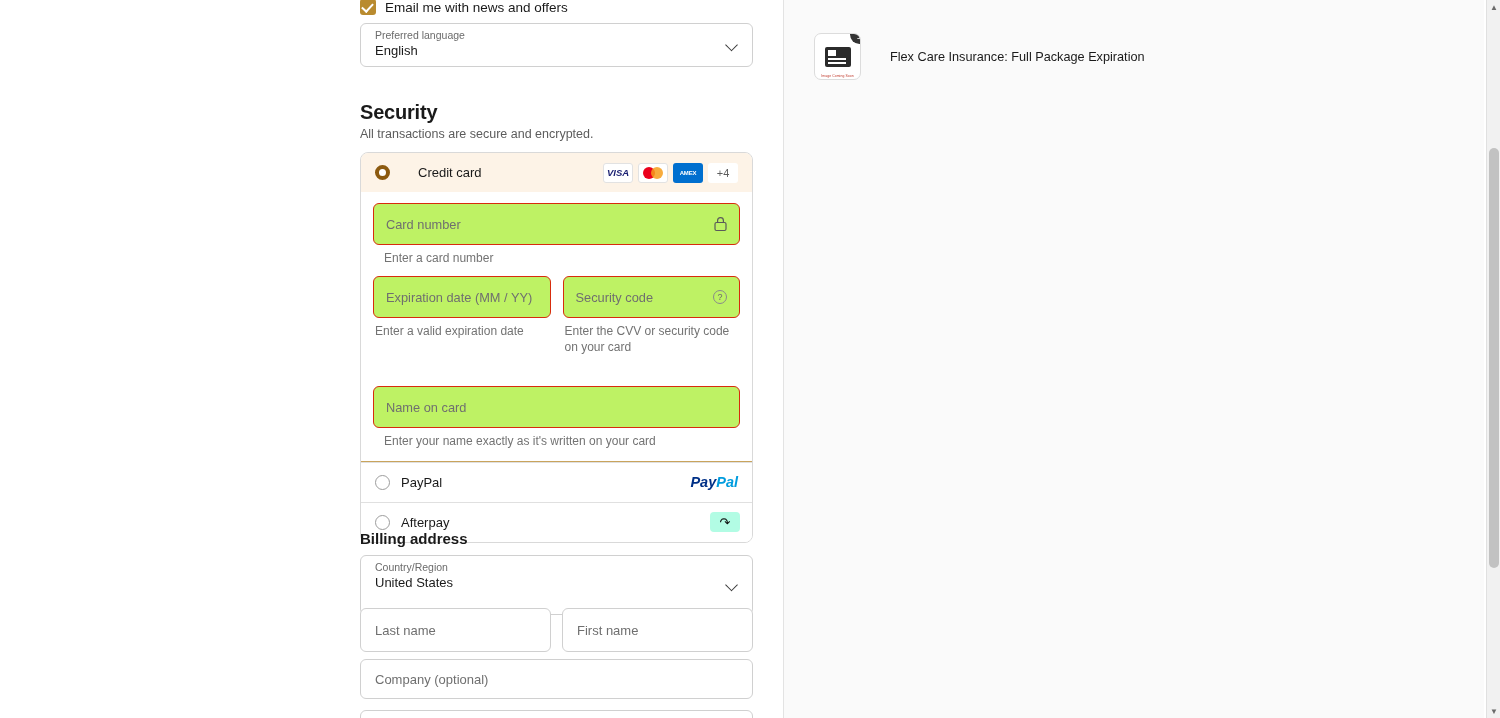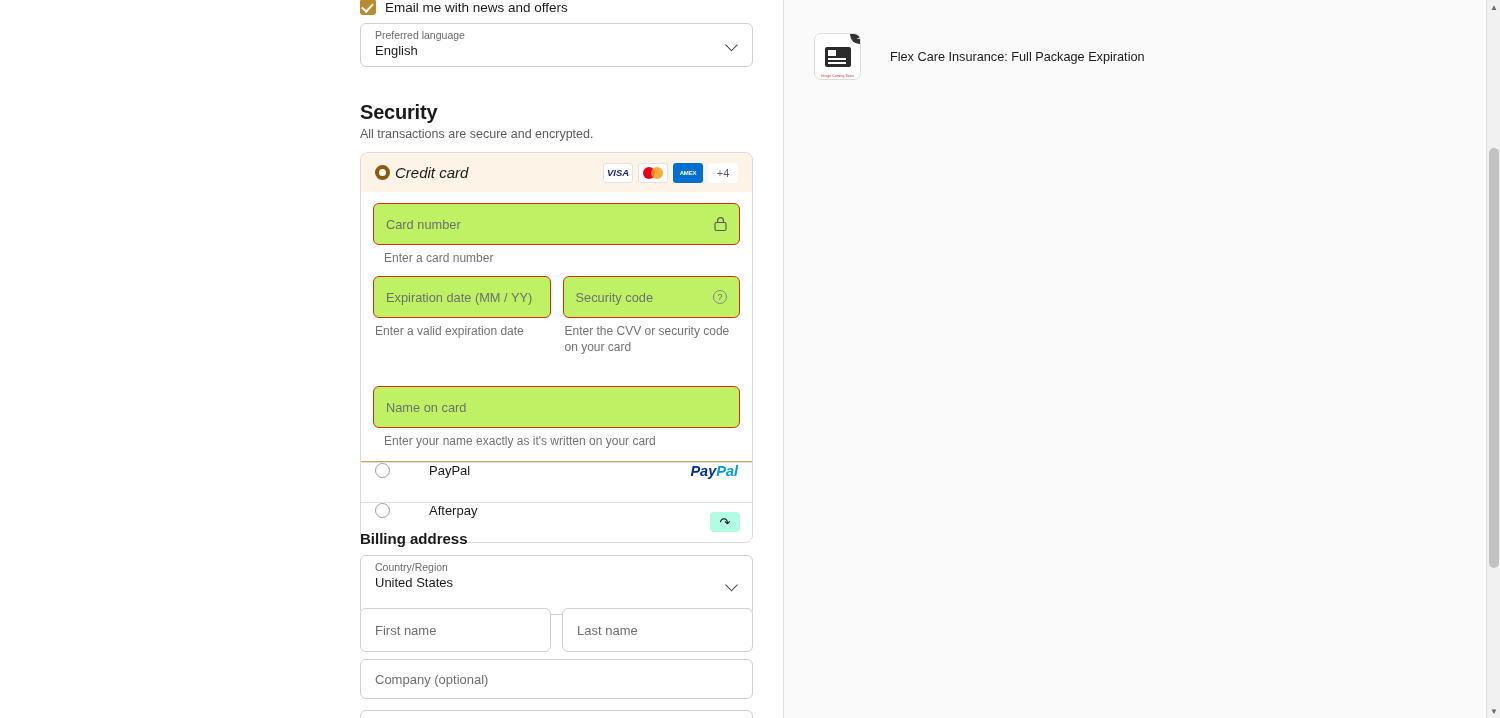--- a/index.html
+++ b/index.html
@@ -97,21 +97,21 @@
     height: 40px;
     display: flex; align-items: center; padding: 0 14px;
     position: relative;
   }
   .radio {
     width: 15px; height: 15px; border-radius: 50%;
     border: 1px solid #9d9d9d; flex: none; position: relative;
     background: #fff;
   }
   .radio.on { border: 4px solid #8c5a10; background: #fff; }
-  .pay-head .ptext { font-size: 15px; margin-left: 5px; font-style: italic; }
+  .pay-head .ptext { font-size: 13px; margin-left: 28px; }
   .cardicons { position: absolute; right: 14px; display: flex; align-items: flex-start; gap: 5px; }
   .ci {
     width: 30px; height: 20px; border-radius: 3px;
     display: flex; align-items: center; justify-content: center;
     font-size: 8px; font-weight: bold; color: #fff;
   }
   .ci.visa { background: #fff; border: 1px solid #e2e2e2; color: #1a1f71; font-style: italic; font-size: 9.5px; }
   .ci.mc { background: #fff; border: 1px solid #e2e2e2; position: relative; }
   .ci.mc:before, .ci.mc:after {
     content: ""; position: absolute; width: 12px; height: 12px; border-radius: 50%;
@@ -135,22 +135,22 @@
   .qicon {
     position: absolute; right: 12px; top: 50%; transform: translateY(-50%);
     width: 14px; height: 14px; border: 1.2px solid #8a8a8a; border-radius: 50%;
     font-size: 9px; color: #6a6a6a; text-align: center; line-height: 12px;
   }
   .errrow { display: flex; gap: 12px; }
   .errrow > div { flex: 1; }
 
   .alt-pay {
     border-top: 1px solid #e0e0e0;
-    height: 40px; display: flex; 
-    padding: 0 14px; position: relative; background: #fff; gap: 28px;
+    height: 40px; display: flex; align-items: center;
+    padding: 0 14px; position: relative; background: #fff;
   }
   .alt-pay .ptext { font-size: 13px; margin-left: 11px; }
   .paypal-logo {
     position: absolute; right: 14px; font-size: 14.5px;
     font-weight: bold; font-style: italic;
   }
   .paypal-logo .p1 { color: #003087; }
   .paypal-logo .p2 { color: #009cde; }
   .afterpay-logo {
     position: absolute; right: 12px; top: 50%; transform: translateY(-50%);
@@ -307,24 +307,24 @@
     <div class="bill-title">Billing address</div>
 
     <div class="field country-field">
       <span class="flabel">Country/Region</span>
       <span class="fvalue">United States</span>
       <span class="chev"></span>
     </div>
 
     <div class="name-row">
       <div class="field">
+        <span class="fplace">Last name</span>
+      </div>
+      <div class="field">
         <span class="fplace">First name</span>
-      </div>
-      <div class="field">
-        <span class="fplace">Last name</span>
       </div>
     </div>
 
     <div class="field company-field">
       <span class="fplace">Company (optional)</span>
     </div>
 
     <div class="field addr-field"></div>
   </div>
 

